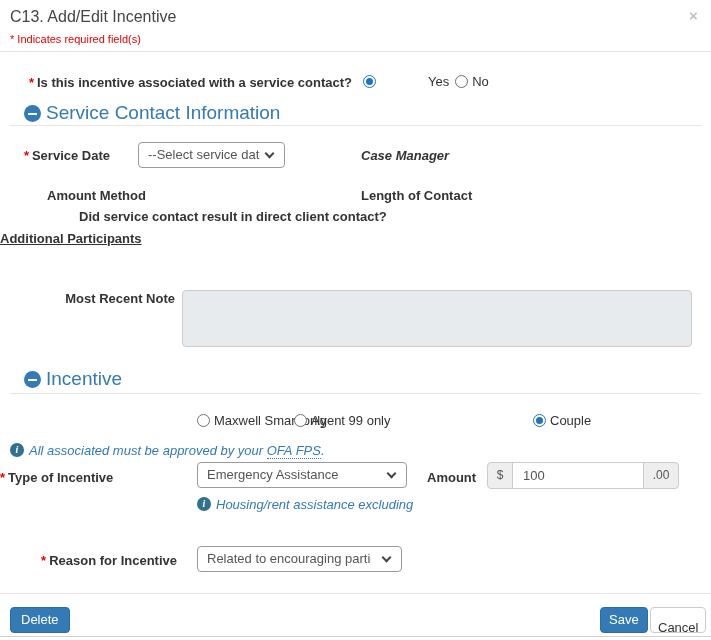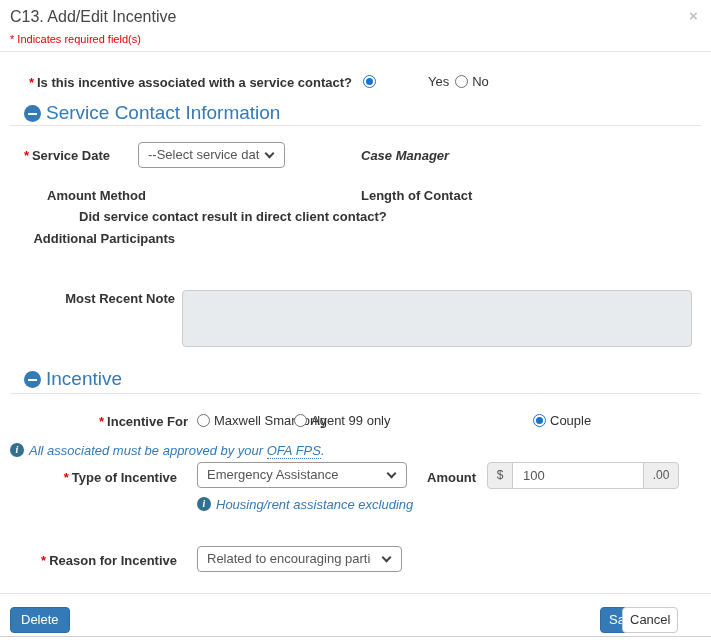--- a/index.html
+++ b/index.html
@@ -75,52 +75,49 @@
     <span class="txt">--Select service date</span>
     <span class="chev"></span>
   </div>
   <div class="abs lbl" style="left:361px;top:148px;font-style:italic;">Case Manager</div>
 
   <div class="abs lbl" style="left:47px;top:188px;">Amount Method</div>
   <div class="abs lbl" style="left:361px;top:188px;">Length of Contact</div>
 
   <div class="abs lbl" style="left:79px;top:209px;">Did service contact result in direct client contact?</div>
 
-  <div class="abs lbl" style="left:0;top:231px;width:175px;text-align:right;">Additional Participants</div>
+  <div class="abs lbl" style="left:0;top:231px;width:175px;text-align:left;text-decoration:underline;">Additional Participants</div>
 
 
   <div class="abs lbl" style="left:0;top:291px;width:175px;text-align:right;">Most Recent Note</div>
   <div class="note-area" style="left:182px;top:290px;width:510px;height:57px;"></div>
 
   <span class="collapse-icon" style="left:24px;top:371px;"></span>
   <div class="abs sec-title" style="left:46px;top:368px;">Incentive</div>
   <div class="hline" style="left:10px;top:393px;width:691px;"></div>
 
-  <div class="abs lbl" style="left:0;top:414px;width:188px;text-align:right;">
-    <span class="req">*</span><span>Incentive For</span>
-  </div>
   <label class="abs radio-opt" style="left:197px;top:413px;">
     <span class="radio" data-checked="false"></span>
     <span>Maxwell Smart only</span>
   </label>
   <label class="abs radio-opt" style="left:294px;top:413px;">
     <span class="radio" data-checked="false"></span>
     <span>Agent 99 only</span>
   </label>
   <label class="abs radio-opt" style="left:533px;top:413px;">
     <span class="radio" data-checked="true"></span>
     <span>Couple</span>
   </label>
 
   <div class="abs info-line" style="left:10px;top:443px;">
     <span class="info-icon">i</span>
     <span class="info-text"><span>All associated must be approved by your </span><span class="dotted-link">OFA FPS</span><span>.</span></span>
   </div>
 
-  <div class="abs lbl" style="left:0;top:470px;width:177px;text-align:right;">
+  <div class="abs lbl" style="left:0;top:470px;width:177px;text-align:left;">
     <span class="req">*</span><span>Type of Incentive</span>
   </div>
   <div class="select" style="left:197px;top:462px;width:210px;">
     <span class="txt">Emergency Assistance</span>
     <span class="chev"></span>
   </div>
   <div class="abs lbl" style="left:427px;top:470px;">Amount</div>
   <div class="igroup" style="left:487px;top:462px;">
     <span class="iaddon first">$</span>
     <input type="text" value="100" style="">
@@ -138,15 +135,15 @@
     <span class="req">*</span><span>Reason for Incentive</span>
   </div>
   <div class="select" style="left:197px;top:546px;width:205px;">
     <span class="txt" style="width:164px;">Related to encouraging participation</span>
     <span class="chev"></span>
   </div>
 
   <div class="hline" style="left:0;top:593px;width:711px;"></div>
   <button class="btn btn-primary" style="left:10px;top:607px;">Delete</button>
   <button class="btn btn-primary" style="left:600px;top:607px;padding:0 8px;">Save</button>
-  <button class="btn btn-default" style="left:622px;top:607px;padding:0 7px;">Cancel</button>
+  <button class="btn btn-default" style="left:650px;top:607px;padding:8px 7px;">Cancel</button>
   <div class="hline" style="left:0;top:636px;width:711px;background:#d0d0d0;"></div>
 </div>
 
 </body></html>

